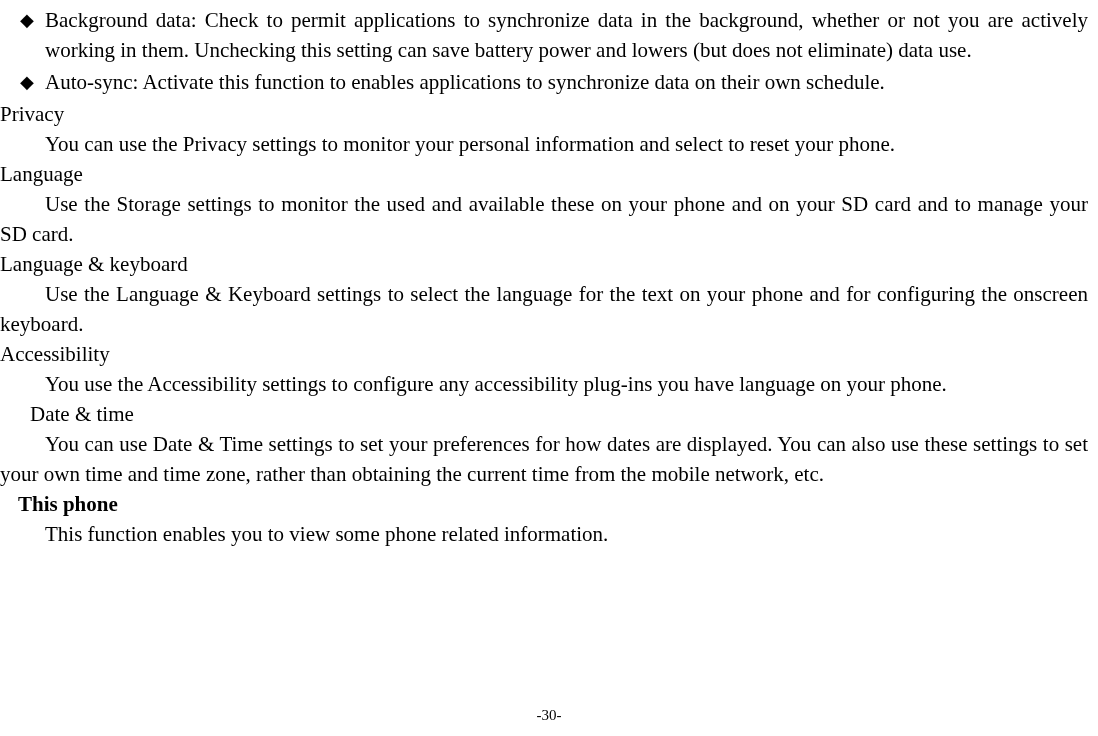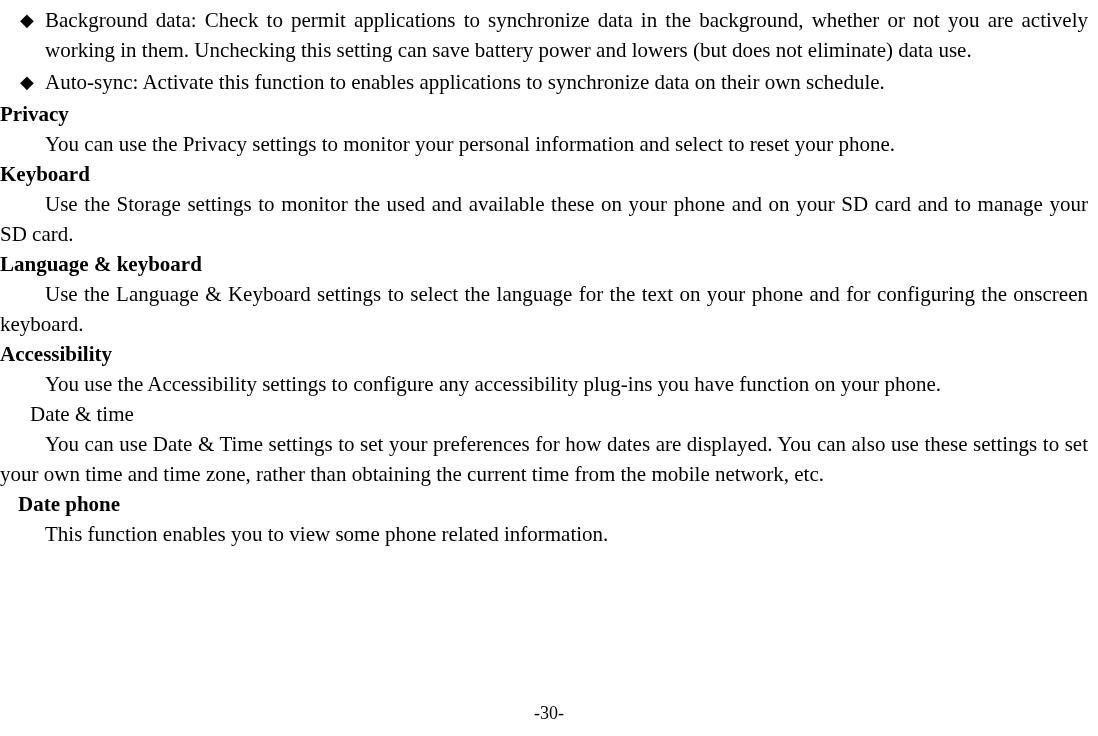--- a/index.html
+++ b/index.html
@@ -31,21 +31,21 @@
   }
   .bullet-content {
     flex: 1;
     line-height: 30px;
     text-align: justify;
   }
   .bold {
     font-weight: normal;
   }
   .heading {
-    font-weight: bold;
+    font-weight: normal;
     line-height: 30px;
     margin-left: 0;
   }
   .heading-indent1 {
     font-weight: normal;
     line-height: 30px;
     margin-left: 30px;
   }
   .heading-indent2 {
     font-weight: bold;
@@ -57,21 +57,21 @@
     text-align: justify;
     text-indent: 45px;
     margin-left: 0;
   }
   .page-number {
     position: absolute;
     bottom: 12px;
     left: 0;
     width: 100%;
     text-align: center;
-    font-size: 18px;
+    font-size: 15px;
   }
 </style>
 </head>
 <body>
 
 <div class="bullet-item">
   <span class="bullet">◆</span>
   <div class="bullet-content">
     <span class="bold">Background data:</span><span> Check to permit applications to synchronize data in the background, whether or not you are actively working in them. Unchecking this setting can save battery power and lowers (but does not eliminate) data use.</span>
   </div>
@@ -80,28 +80,28 @@
 <div class="bullet-item">
   <span class="bullet">◆</span>
   <div class="bullet-content">
     <span class="bold">Auto-sync:</span><span> Activate this function to enables applications to synchronize data on their own schedule.</span>
   </div>
 </div>
 
 <div class="heading">Privacy</div>
 <div class="para">You can use the Privacy settings to monitor your personal information and select to reset your phone.</div>
 
-<div class="heading">Keyboard</div>
+<div class="heading">Language</div>
 <div class="para">Use the Storage settings to monitor the used and available these on your phone and on your SD card and to manage your SD card.</div>
 
 <div class="heading">Language &amp; keyboard</div>
 <div class="para">Use the Language &amp; Keyboard settings to select the language for the text on your phone and for configuring the onscreen keyboard.</div>
 
 <div class="heading">Accessibility</div>
-<div class="para">You use the Accessibility settings to configure any accessibility plug-ins you have function on your phone.</div>
+<div class="para">You use the Accessibility settings to configure any accessibility plug-ins you have language on your phone.</div>
 
 <div class="heading-indent1">Date &amp; time</div>
 <div class="para">You can use Date &amp; Time settings to set your preferences for how dates are displayed. You can also use these settings to set your own time and time zone, rather than obtaining the current time from the mobile network, etc.</div>
 
-<div class="heading-indent2">Date phone</div>
+<div class="heading-indent2">This phone</div>
 <div class="para">This function enables you to view some phone related information.</div>
 
 <div class="page-number">-30-</div>
 
 </body></html>

